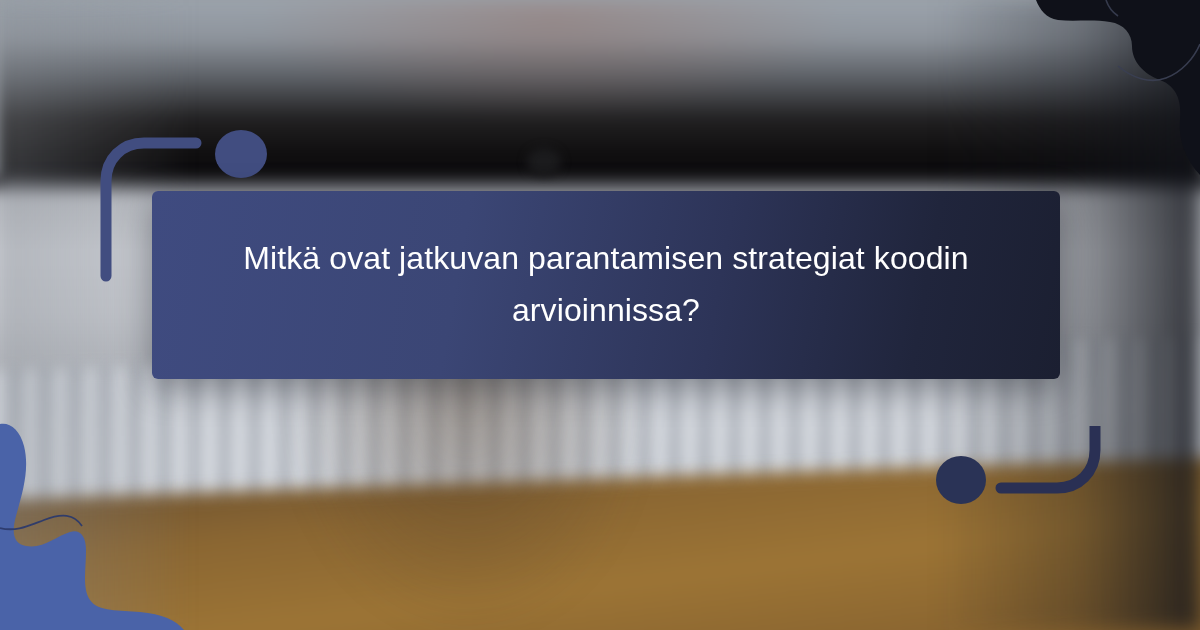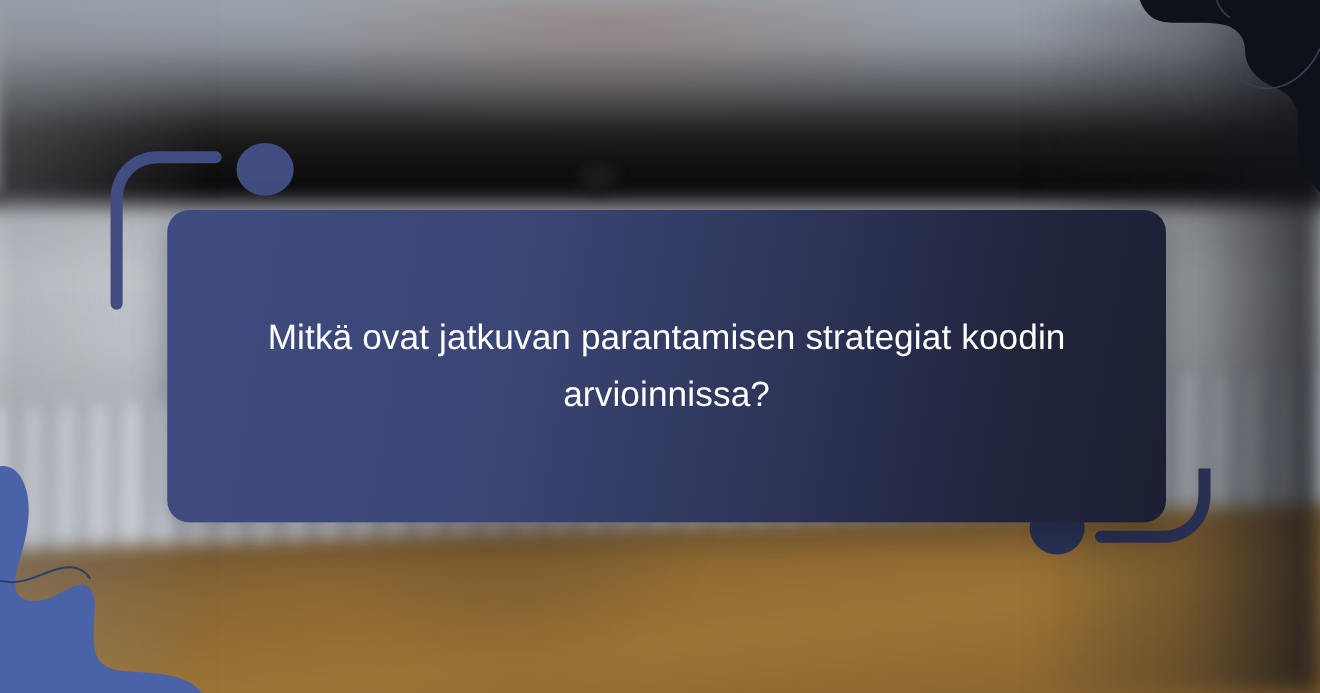--- a/index.html
+++ b/index.html
@@ -133,22 +133,22 @@
   }
   .dot-tl { left: 215px; top: 130px;  width: 52px; height: 48px; }
   .dot-br { left: 936px; top: 456px;  width: 50px; height: 48px; }
 
   
   .card {
     position: absolute;
     left: 152px;
     top: 191px;
     width: 908px;
-    height: 284px;
-    border-radius: 20px;
+    height: 188px;
+    border-radius: 6px;
     background: linear-gradient(100deg, #3f4b80 0%, #3b4675 34%, #2d3458 62%, #20253c 84%, #1b1f31 100%);
     box-shadow: 0 10px 34px rgba(10,12,22,0.38);
     display: flex;
     align-items: center;
     justify-content: center;
     box-sizing: border-box;
     padding: 0 68px;
   }
 
   .card-text {

